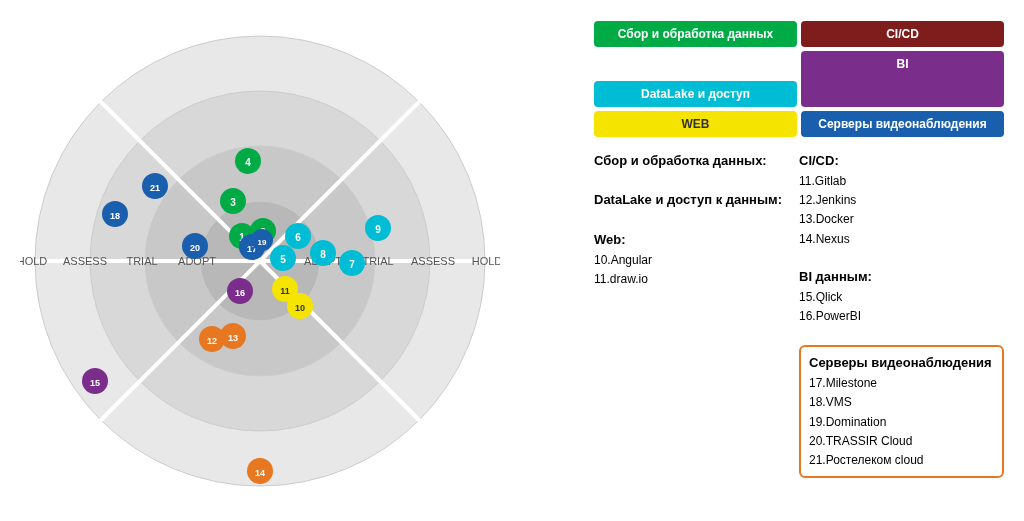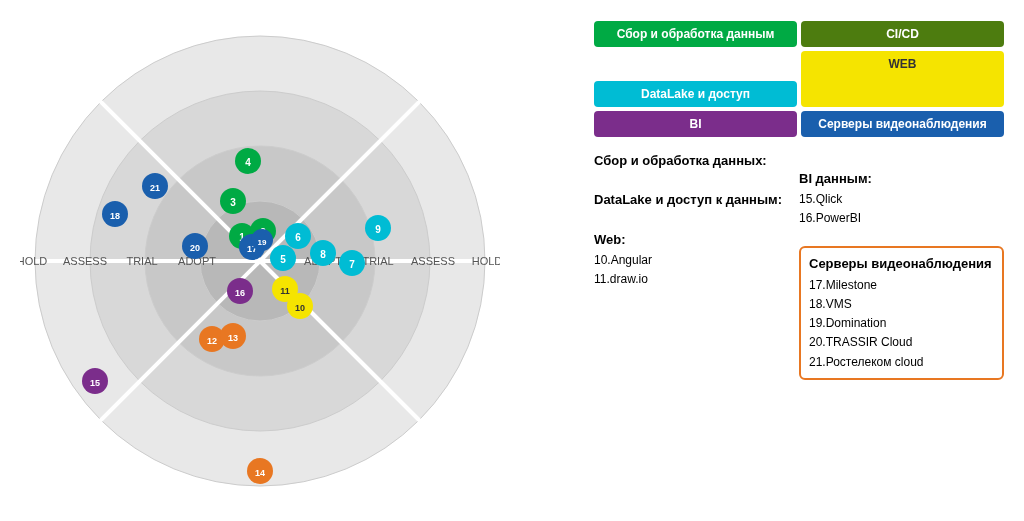--- a/index.html
+++ b/index.html
@@ -47,21 +47,21 @@
 
     .legend-cat-box {
       padding: 6px 10px;
       border-radius: 4px;
       text-align: center;
       font-size: 12px;
       font-weight: bold;
       color: #fff;
     }
     .legend-cat-box.green { background: #00aa44; }
-    .legend-cat-box.orange { background: #4d7c0f; }
+    .legend-cat-box.orange { background: #7f1d1d; }
     .legend-cat-box.cyan { background: #00bcd4; margin-top: 30px; }
     .legend-cat-box.purple { background: #7b2d8b; }
     .legend-cat-box.yellow { background: #f5e400; color: #333; }
     .legend-cat-box.blue { background: #1a5fad; }
 
     .legend-lists {
       display: grid;
       grid-template-columns: 1fr 1fr;
       font-size: 12px;
       line-height: 1.5;
@@ -181,25 +181,25 @@
     <text x="175" y="230" font-size="9" fill="#fff" text-anchor="middle" font-family="Arial" font-weight="bold">20</text>
 
     <circle cx="135" cy="165" r="13" fill="#1a5fad"></circle>
     <text x="135" y="170" font-size="9" fill="#fff" text-anchor="middle" font-family="Arial" font-weight="bold">21</text>
   </svg>
 </div>
 
 <div class="legend-container">
 
   <div class="legend-categories">
-    <div class="legend-cat-box green">Сбор и обработка данным</div>
+    <div class="legend-cat-box green">Сбор и обработка данных</div>
     <div class="legend-cat-box orange">CI/CD</div>
     <div class="legend-cat-box cyan">DataLake и доступ</div>
+    <div class="legend-cat-box purple">BI</div>
     <div class="legend-cat-box yellow">WEB</div>
-    <div class="legend-cat-box purple">BI</div>
     <div class="legend-cat-box blue">Серверы видеонаблюдения</div>
   </div>
 
   <div class="legend-lists">
 
     <div>
       <div class="legend-section">
         <h4>Сбор и обработка данных:</h4>
       </div>
       <br>
@@ -209,20 +209,26 @@
       <br>
       <div class="legend-section">
         <h4>Web:</h4>
         <p>
           10.Angular<br>11.draw.io
         </p>
       </div>
     </div>
 
     <div>
+      <div class="legend-section">
+        <h4>CI/CD:</h4>
+        <p>
+          11.Gitlab<br>12.Jenkins<br>13.Docker<br>14.Nexus
+        </p>
+      </div>
       <br>
       <div class="legend-section">
         <h4>BI данным:</h4>
         <p>
           15.Qlick<br>16.PowerBI
         </p>
       </div>
       <br>
       <div class="legend-section highlighted">
         <h4>Серверы видеонаблюдения</h4>

